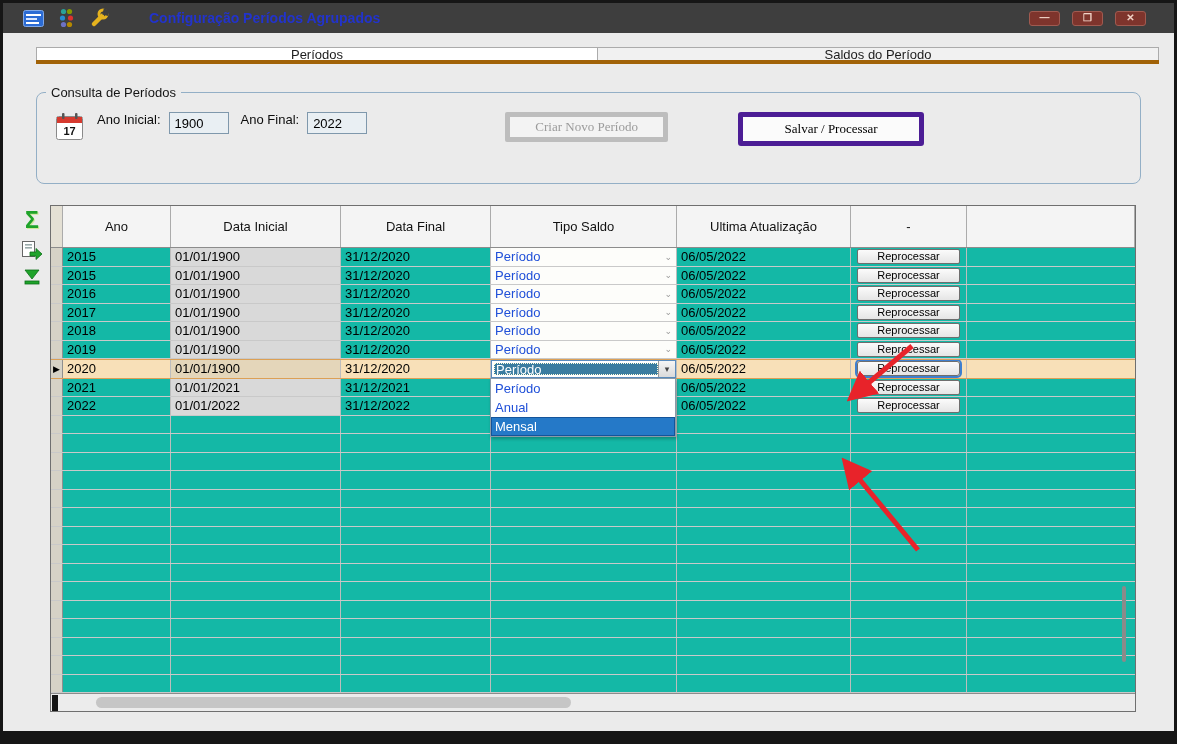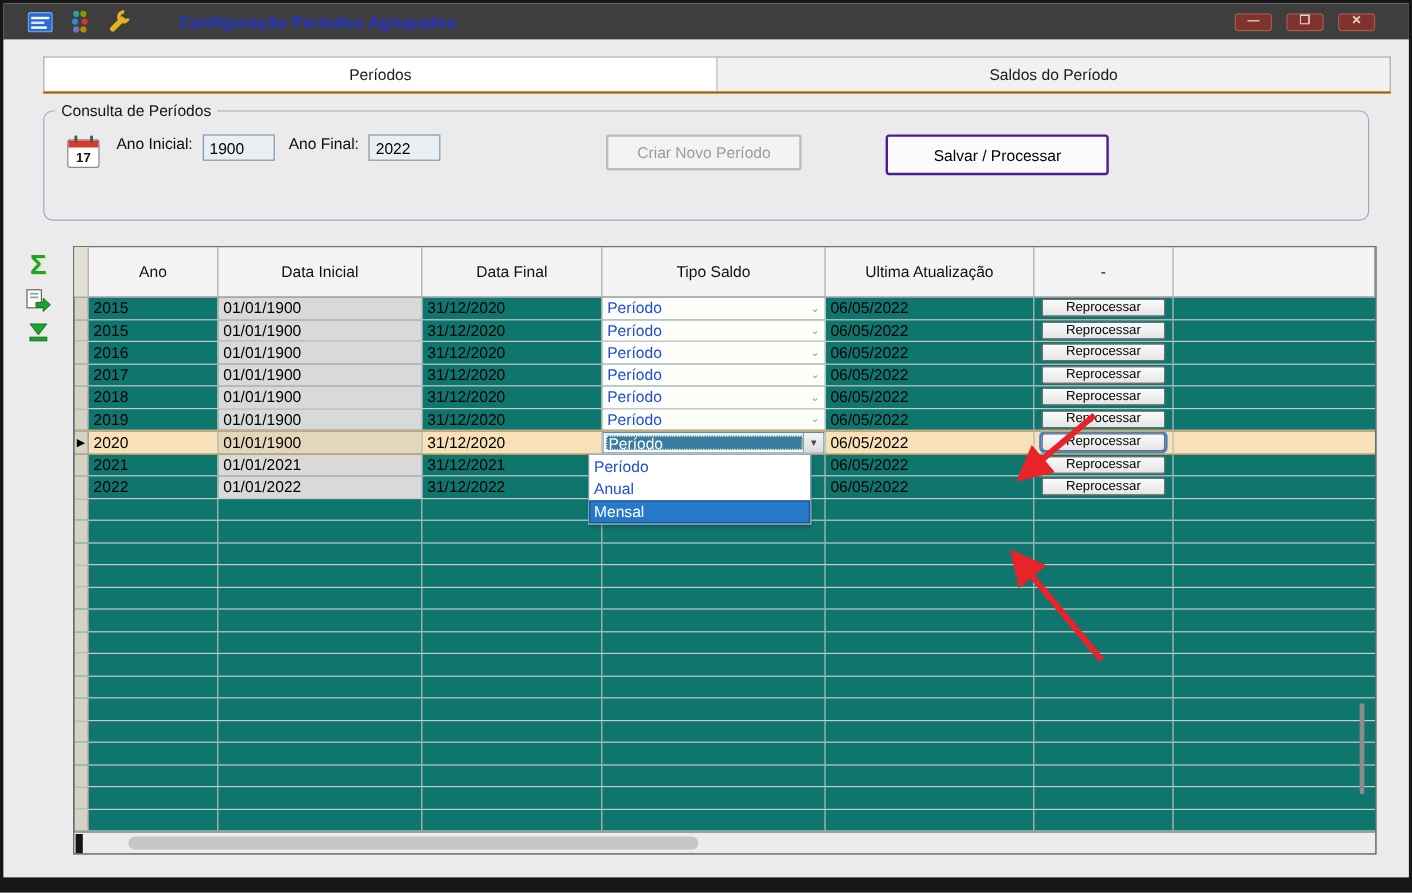--- a/index.html
+++ b/index.html
@@ -14,46 +14,46 @@
             display:flex;align-items:center;padding:0 20px;gap:14px}
   .tb-icon{display:flex;align-items:center;justify-content:center}
   .tb-title{color:var(--title-color,#2233CC);font-weight:bold;font-size:14px;margin-left:26px;white-space:nowrap}
   .tb-controls{margin-left:auto;display:flex;gap:12px;padding-right:8px}
   .tb-btn{width:31px;height:15px;background:#7E342C;border:1px solid #A05A50;border-radius:3px;
           color:#F0D2C6;font-size:10px;line-height:12px;text-align:center;cursor:pointer;font-weight:bold}
 
   
   .client{position:absolute;top:30px;left:0;right:0;bottom:0;background:#EBEBEB}
 
-  .tabs{position:absolute;left:33px;top:14px;right:15px;height:31px;display:flex;border-bottom:2px solid #a16207}
+  .tabs{position:absolute;left:33px;top:14px;right:15px;height:17px;display:flex;border-bottom:4px solid #a16207}
   .tab{flex:1;display:flex;align-items:center;justify-content:center;font-size:13px;color:#1c1c1c;
        border:1px solid #ABABAB;border-bottom:none;cursor:pointer}
   .tab.active{background:#FFFFFF}
   .tab.inactive{background:#F1F1F1;border-left:none}
 
   .groupbox{position:absolute;left:33px;top:52px;right:33px;height:99px;
             border:1px solid #93AFC6;border-radius:8px}
   .groupbox legend{margin-left:9px;padding:0 5px;font-size:13px;color:#151515}
   .filter-row{display:flex;padding:12px 0 0 18px}
   .flabel{font-size:13px;color:#0c0c0c;margin:0 8px 0 12px;white-space:nowrap}
   .finput{width:60px;height:22px;border:1px solid #7F98AC;background:#E9EFF3;
           font-size:13px;padding:0 5px;font-family:inherit;color:#000}
-  .btn{font-family:Liberation Sans, sans-serif;font-size:13px;border:2px solid #4c1d95;background:#FBFBFB;
+  .btn{font-family:Liberation Serif, serif;font-size:13px;border:5px solid #4c1d95;background:#FBFBFB;
        border-radius:2px;cursor:pointer;color:#000}
   .btn.criar{width:163px;height:30px;color:#9B9B9B;border-color:#BDBDBD;background:#F3F3F3;margin-left:138px}
   .btn.salvar{width:186px;height:34px;margin-left:70px;border-radius:3px}
 
   
   .side-icons{position:absolute;left:14px;top:176px;width:30px;display:flex;flex-direction:column;gap:9px;align-items:center}
   .sideicon{cursor:pointer;display:flex;align-items:center;justify-content:center}
   .sigma{color:#1FA32A;font-size:23px;font-weight:bold;line-height:22px;text-shadow:1px 1px 0 #CFE89A}
 
   
-  .grid{position:absolute;left:58px;top:172px;width:1086px;height:507px;
-        border:1px solid #6F6F6F;background:#0f766e}
+  .grid{position:absolute;left:47px;top:172px;width:1086px;height:507px;
+        border:1px solid #6F6F6F;background:#14b8a6}
   .ghead,.grow{display:grid;grid-template-columns:12px 108px 170px 150px 186px 174px 116px 1fr}
   .ghead{height:42px;background:#F4F4F4;border-bottom:1px solid #8C8C8C}
   .hcell{border-right:1px solid #ABABAB;display:flex;align-items:center;justify-content:center;
          font-size:13px;color:#111;cursor:pointer}
   .hcell.marker{background:#E4E0D4;cursor:default}
   .gbody{position:absolute;top:42px;left:0;right:0;bottom:18px;overflow:hidden}
   .grow{height:18.5px;border-bottom:1px solid #C9C9C9}
   .cell{border-right:1px solid #BDBDBD;font-size:13px;display:flex;align-items:center;
         padding:0 4px;color:#000;overflow:hidden;white-space:nowrap}
   .cell.marker{background:#D6D2C6;border-right:1px solid #8F8F8F;padding:0;justify-content:center;

